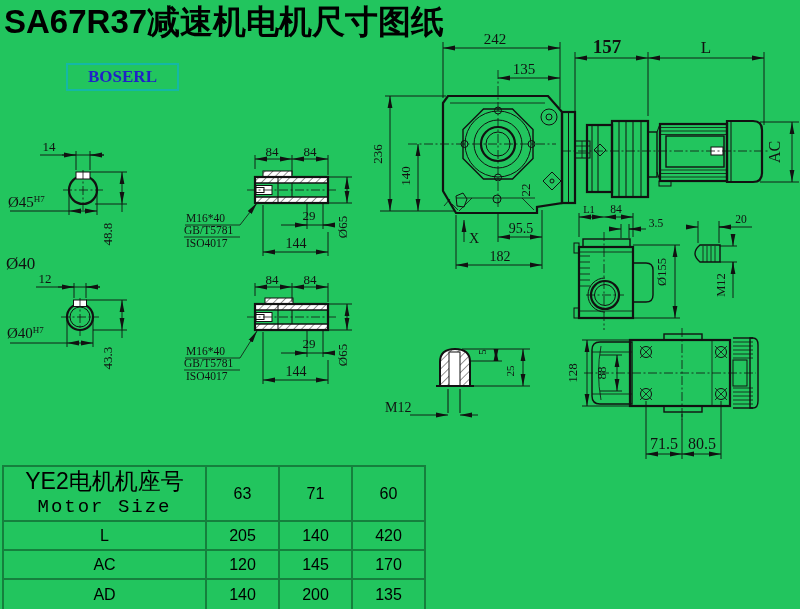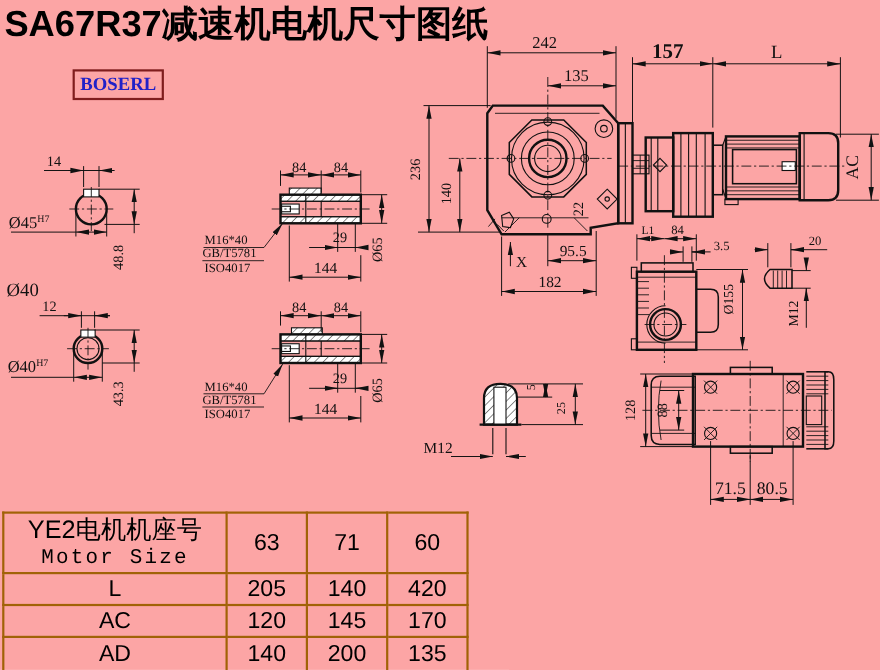--- a/index.html
+++ b/index.html
@@ -1,32 +1,32 @@
 <!DOCTYPE html>
 <html><head>
 <meta charset="utf-8">
 <style>
   html,body{margin:0;padding:0;background:#fff;}
-  #canvas{position:relative;width:800px;height:609px;background:#fca5a5;overflow:hidden;font-family:"Liberation Serif",serif;}
+  #canvas{position:relative;width:800px;height:609px;background:#22c55e;overflow:hidden;font-family:"Liberation Serif",serif;}
   #title{position:absolute;left:4px;top:0px;font-family:"Liberation Sans",sans-serif;font-weight:bold;font-size:33px;color:#000;letter-spacing:0px;white-space:nowrap;}
-  #logo{position:absolute;left:66px;top:63px;border:2px solid #7f1d1d;padding:0 5px;color:#2121c8;font-family:"Liberation Serif",serif;font-weight:bold;font-size:17px;line-height:24px;}
+  #logo{position:absolute;left:66px;top:63px;border:2px solid #14b8a6;padding:0 20px;color:#2121c8;font-family:"Liberation Serif",serif;font-weight:bold;font-size:17px;line-height:24px;}
   svg text{fill:#111;font-family:"Liberation Serif",serif;}
   .s1{stroke:#111;stroke-width:1;fill:none;}
   .s08{stroke:#111;stroke-width:0.8;fill:none;}
   .s14{stroke:#111;stroke-width:1.4;fill:none;}
   .s2{stroke:#111;stroke-width:2.2;fill:none;}
   .cl{stroke:#111;stroke-width:0.8;fill:none;stroke-dasharray:9 2.5 2 2.5;}
   .dm{stroke:#111;stroke-width:0.9;fill:none;}
   .hf{fill:url(#hp);stroke:#111;stroke-width:1;}
   .wf{fill:#fff;stroke:#111;stroke-width:1;}
   table.spec{position:absolute;left:2px;top:465px;border-collapse:collapse;table-layout:fixed;font-family:"Liberation Sans",sans-serif;color:#000;}
-  table.spec td{border:2px solid #a16207;text-align:center;vertical-align:middle;padding:0;}
+  table.spec td{border:2px solid #15803d;text-align:center;vertical-align:middle;padding:0;}
   .hdr1{font-size:23px;line-height:26px;}
   .hdr2{font-family:Liberation Mono, monospace;font-size:19px;letter-spacing:2px;line-height:26px;}
-  .num{font-size:21px;}
+  .num{font-size:16px;}
 </style>
 </head>
 <body>
 
 <div id="canvas">
   <div id="title">SA67R37减速机电机尺寸图纸</div>
   <div id="logo"><span>BOSERL</span></div>
 
   <svg width="800" height="609" viewBox="0 0 800 609">
     <defs>

